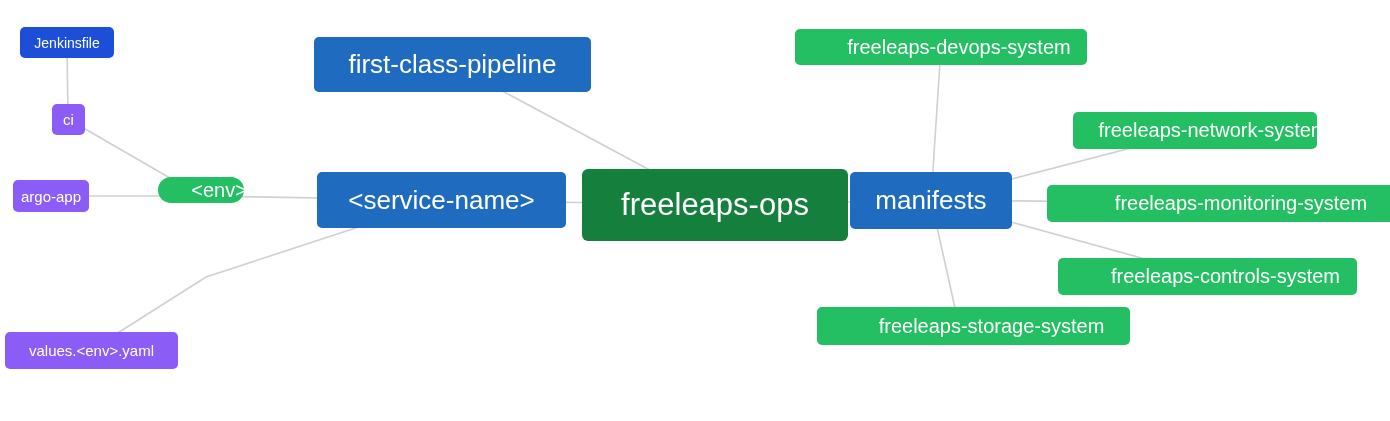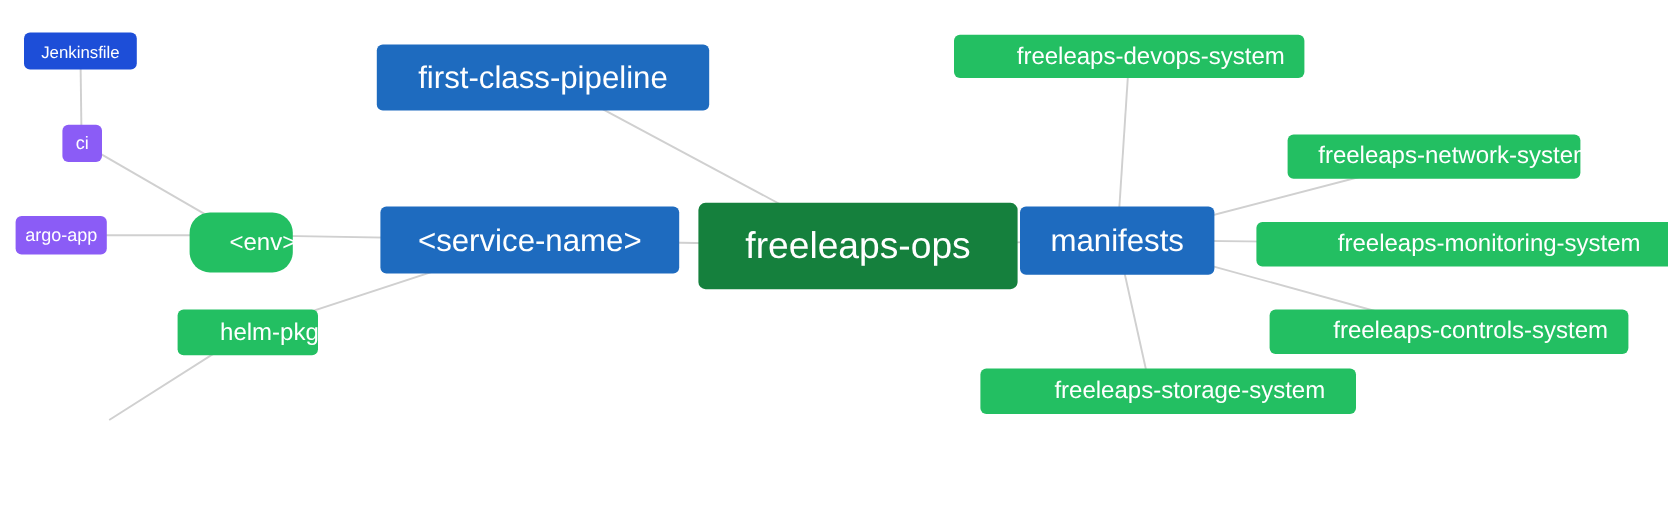--- a/index.html
+++ b/index.html
@@ -72,28 +72,28 @@
   </div>
 
   <div class="node n-orange" style="left:52px; top:104px; width:33px; height:31px;">
     <span>ci</span>
   </div>
 
   <div class="node n-orange" style="left:13px; top:180px; width:76px; height:32px;">
     <span>argo-app</span>
   </div>
 
-  <div class="node n-green" style="left:158px; top:177px; width:86px; height:50px;border-radius:17px;">
+  <div class="node n-green" style="left:158px; top:177px; width:86px; height:26px;border-radius:17px;">
     <span>&lt;env&gt;</span>
   </div>
 
-  <div class="node n-green" style="left:148px; top:258px; width:117px; height:38px;">
-    <span>helm-pkg</span>
+
+  <div class="node n-orange" style="left:5px; top:332px; width:173px; height:37px;">
+    <span>values.&lt;env&gt;.yaml</span>
   </div>
-
 
   <div class="node n-blue" style="left:314px; top:37px; width:277px; height:55px;">
     <span>first-class-pipeline</span>
   </div>
 
   <div class="node n-blue" style="left:317px; top:172px; width:249px; height:56px;">
     <span>&lt;service-name&gt;</span>
   </div>
 
   <div class="node n-root" style="left:582px; top:169px; width:266px; height:72px;">

